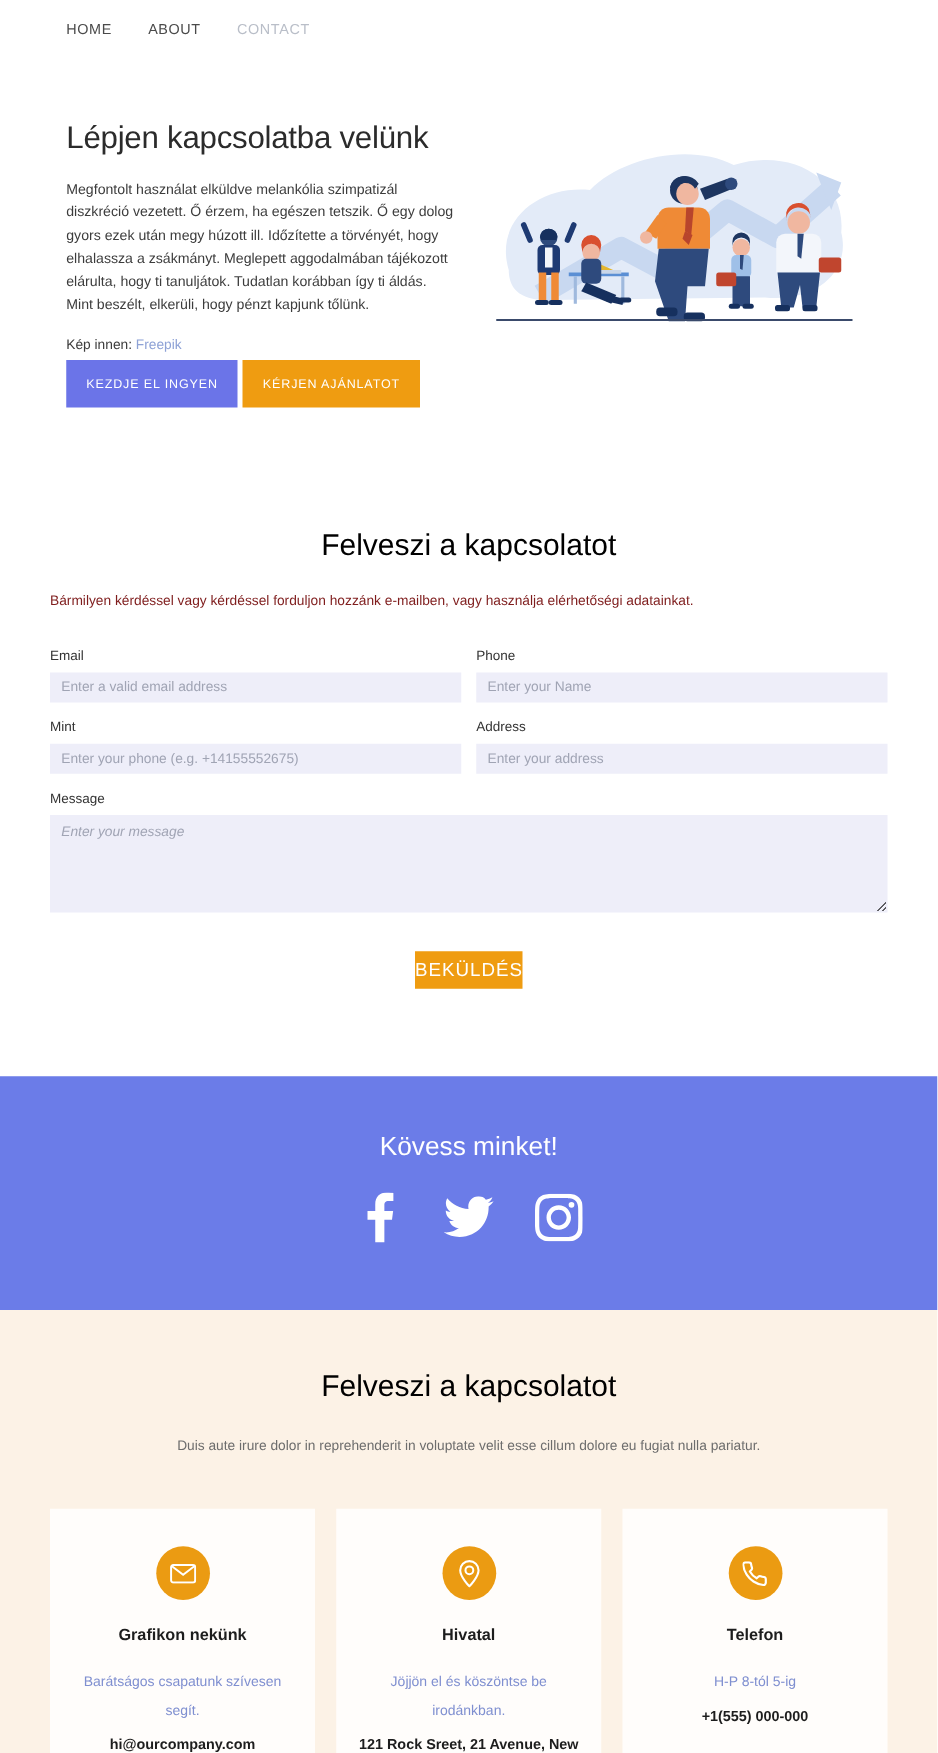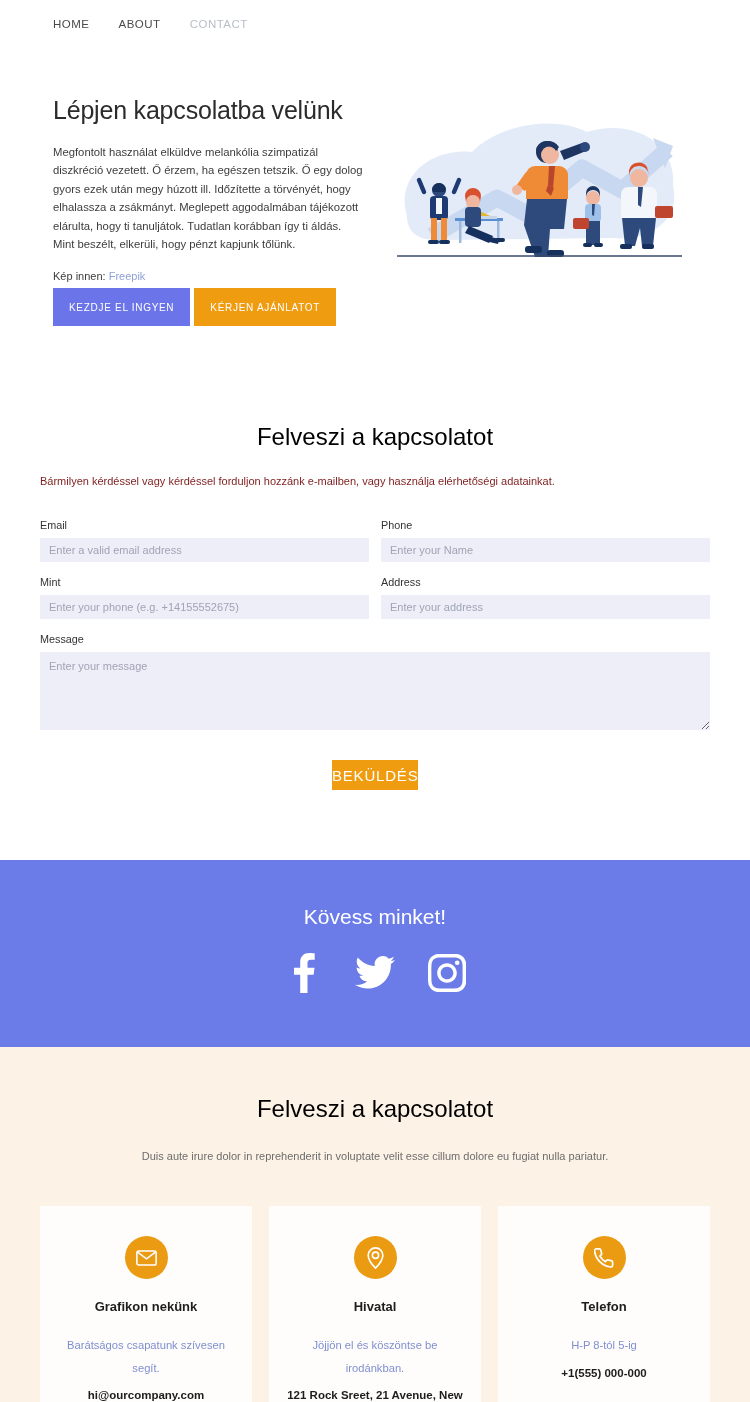--- a/index.html
+++ b/index.html
@@ -131,20 +131,21 @@
     height: 24px;
     outline: none;
   }
   .field-input::placeholder,
   .field-textarea::placeholder { color: #a0a4b4; }
   .field-textarea {
     height: 78px;
     padding: 7px 9px;
     resize: vertical;
     line-height: 1.4;
+    font-style: italic;
   }
   .submit-wrap {
     display: flex;
     justify-content: center;
     margin-top: 26px;
   }
   .btn-submit {
     background: #ef9c11;
     border: none;
     color: #ffffff;

